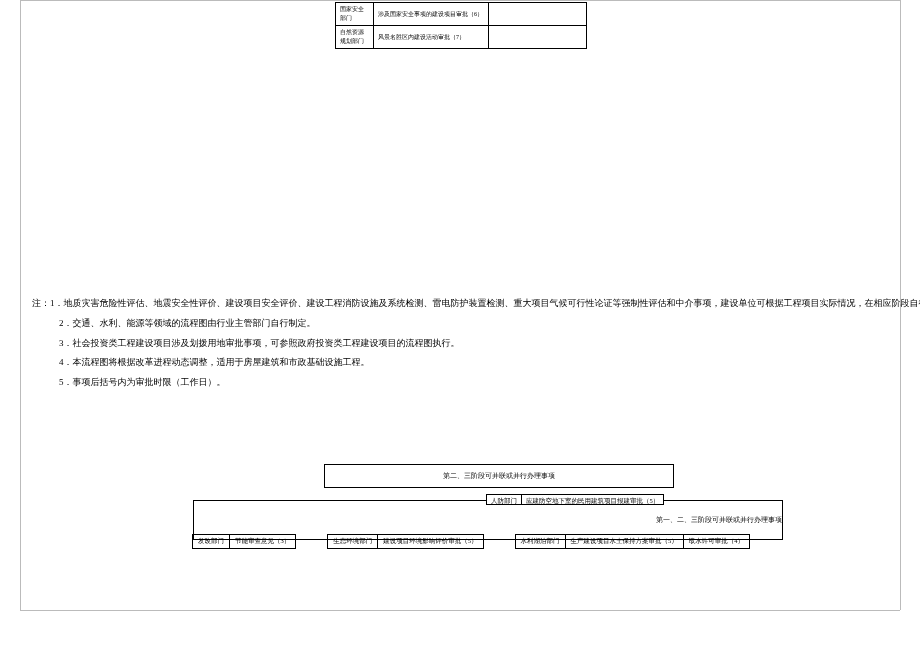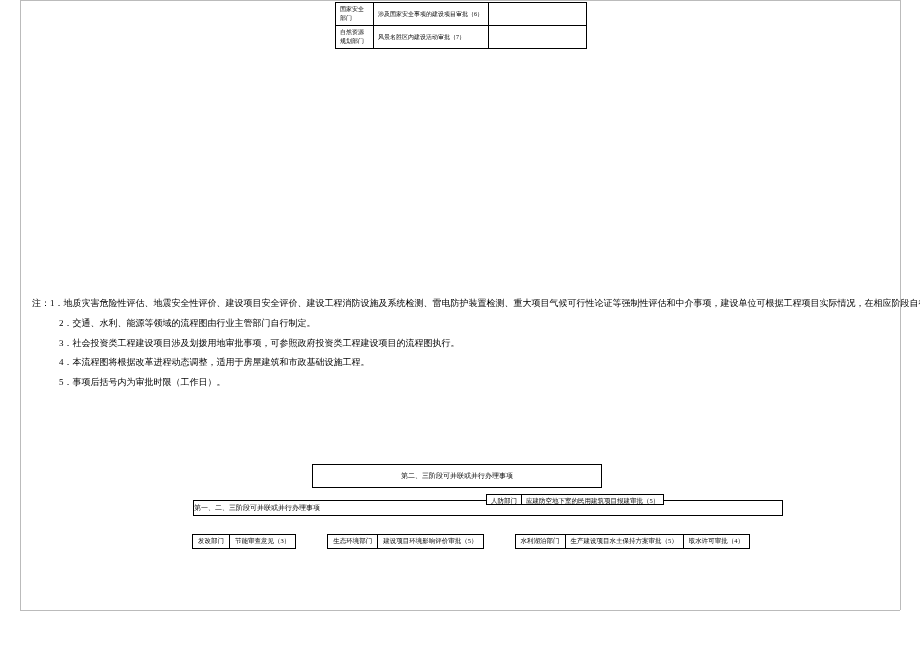--- a/index.html
+++ b/index.html
@@ -57,47 +57,47 @@
     .notes-label {
       display: inline-block;
     }
     .notes-indent {
       padding-left: 27px;
     }
     
     
     .bottom-box-1 {
       position: absolute;
-      left: 312px;
+      left: 324px;
       top: 464px;
-      width: 290px;
+      width: 350px;
       height: 24px;
       border: 1px solid #000;
       display: flex;
       align-items: center;
       justify-content: center;
       font-size: 7px;
     }
     
     .bottom-overlap-container {
       position: absolute;
       left: 193px;
       top: 500px;
     }
     
     .bottom-box-2 {
       position: absolute;
       left: 0;
       top: 0;
       width: 590px;
-      height: 16px;
+      height: 40px;
       border: 1px solid #000;
       display: flex;
       align-items: center;
-      justify-content: flex-start;
+      justify-content: flex-end;
       font-size: 7px;
     }
     
     .overlap-group {
       position: absolute;
       left: 293px;
       top: -6px;
       display: flex;
       font-size: 6.5px;
     }

